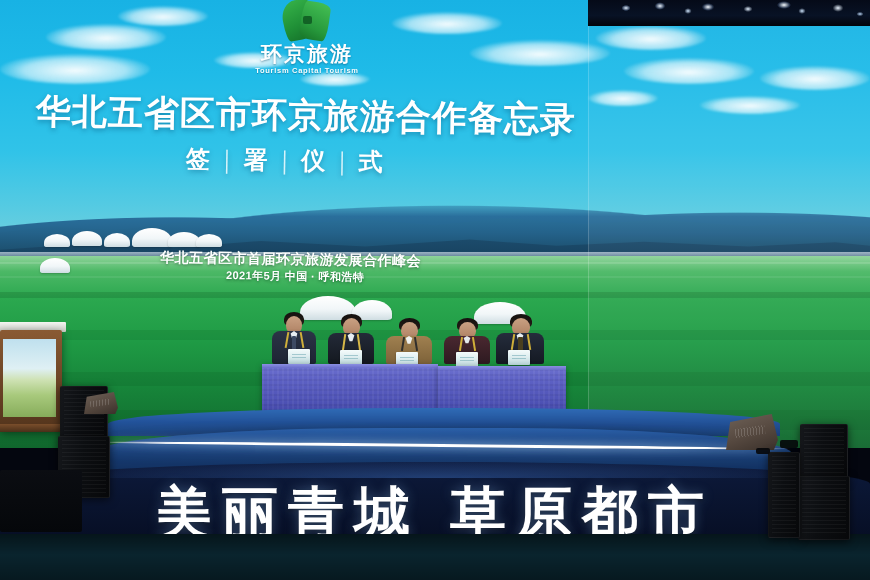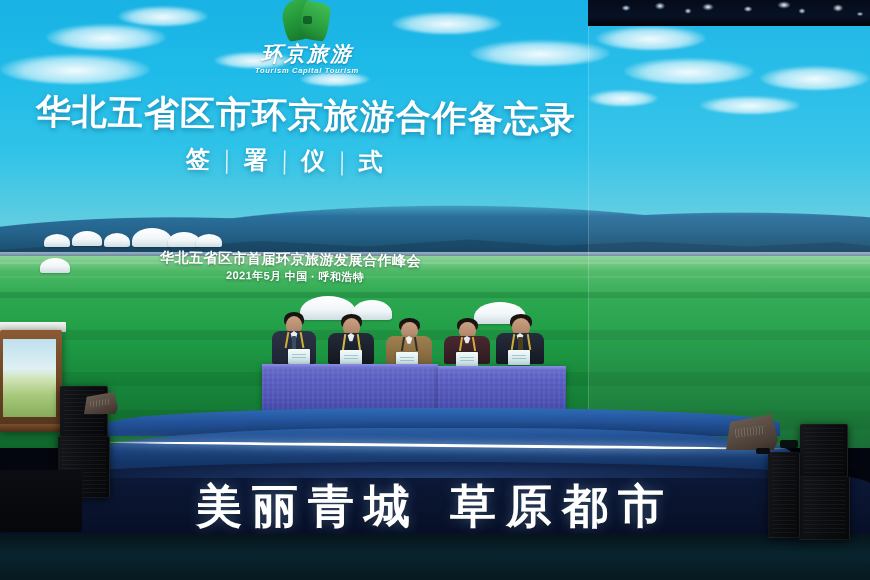--- a/index.html
+++ b/index.html
@@ -94,21 +94,21 @@
   
   .yurt{
     position:absolute;
     background:linear-gradient(180deg,#ffffff 0%,#f1f6f8 55%,#cfdde2 100%);
     border-radius:52% 52% 12% 12%/70% 70% 14% 14%;
     box-shadow:0 1px 2px rgba(0,0,0,.22);
   }
 
   
   .logo-wrap{
-    position:absolute;left:242px;top:0px;width:130px;text-align:center;font-style:italic;
+    position:absolute;left:242px;top:0px;width:130px;text-align:center;
   }
   .logo-mark{
     position:relative;width:56px;height:44px;margin:0 auto;
   }
   .logo-leaf-a{
     position:absolute;left:4px;top:0px;width:30px;height:40px;
     background:linear-gradient(160deg,#37b44a 0%,#1f8f36 60%,#15702a 100%);
     border-radius:50% 14% 46% 16%/46% 50% 18% 50%;
     transform:rotate(-10deg);
   }
@@ -244,21 +244,21 @@
     background:linear-gradient(180deg,#0d1a3c 0%,#0a1531 40%,#060d22 100%);
     border-radius:50% 50% 0 0/22px 22px 0 0;
     overflow:hidden;
   }
   .banner::before{
     content:"";position:absolute;left:-5%;top:-14px;width:110%;height:30px;
     background:radial-gradient(60% 100% at 50% 100%,rgba(60,110,190,.45),rgba(10,20,50,0) 70%);
   }
   .banner-text{
     position:absolute;left:0;top:476px;width:870px;text-align:center;
-    font-size:46px;font-weight:bold;color:#ffffff;letter-spacing:10px;
+    font-size:56px;font-weight:bold;color:#ffffff;letter-spacing:10px;
     white-space:nowrap;
     text-shadow:0 0 12px rgba(150,200,255,.35),0 2px 4px rgba(0,0,0,.5);
   }
   .banner-text .gap{display:inline-block;width:30px;}
 
   
   .carpet{
     position:absolute;left:0;top:534px;width:870px;height:46px;
     background:#0a2630;
     overflow:hidden;

